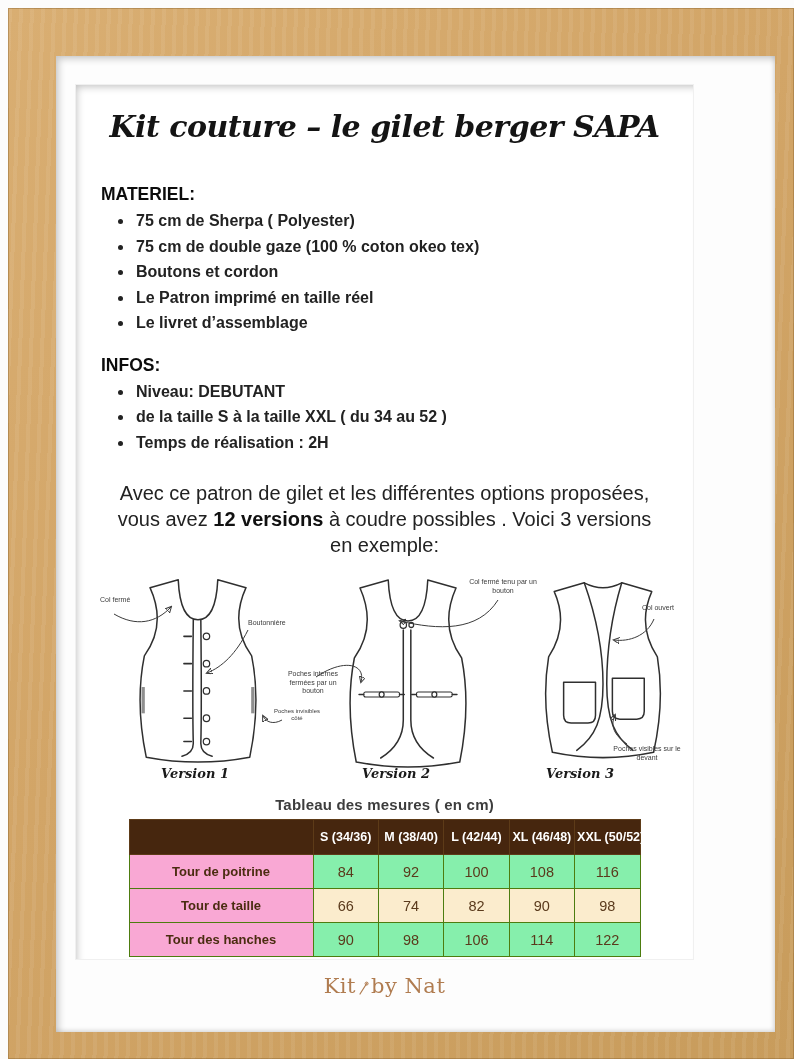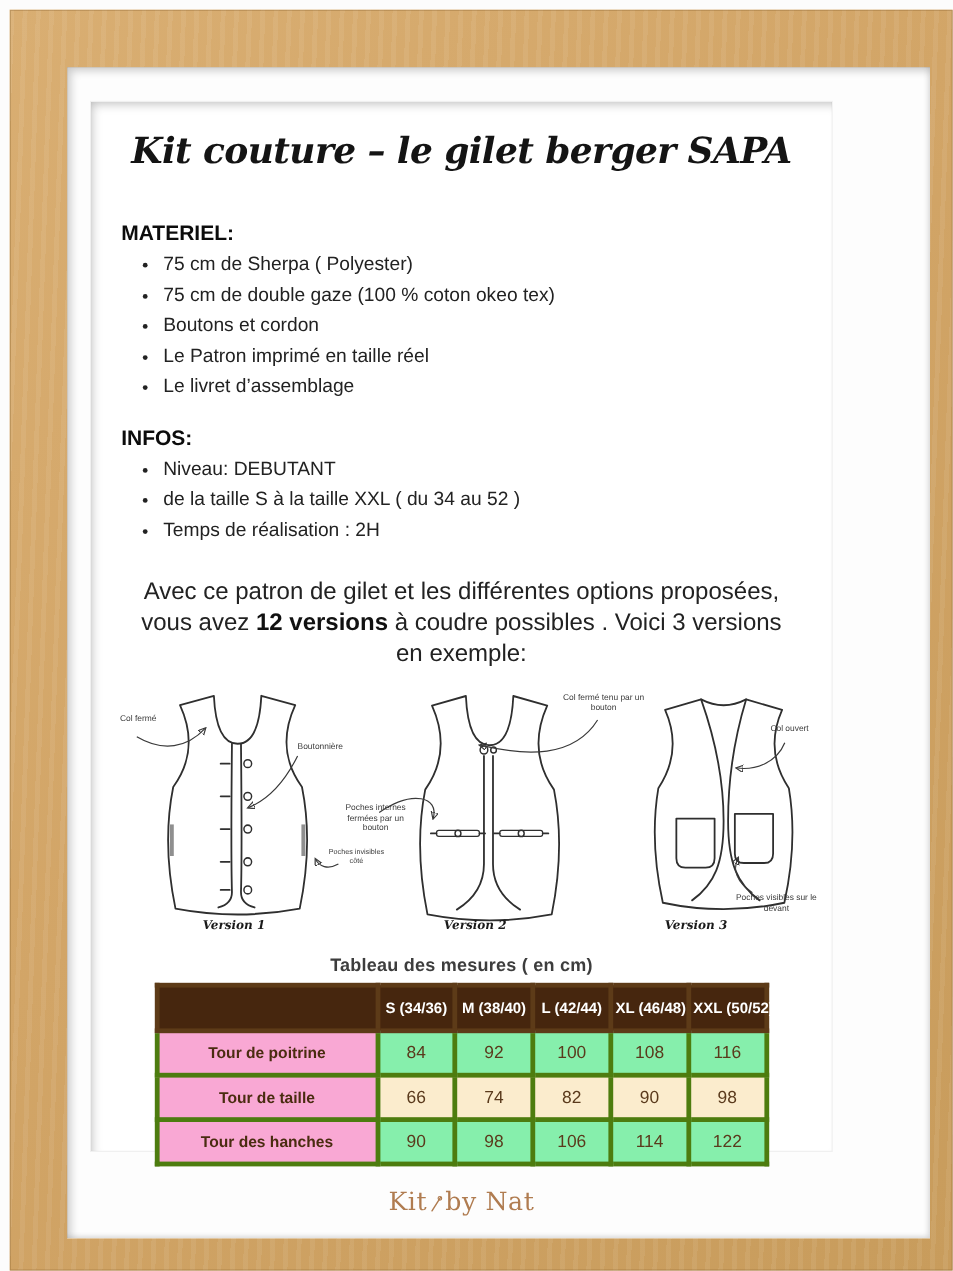--- a/index.html
+++ b/index.html
@@ -27,50 +27,50 @@
     box-shadow:0 0 0 1px rgba(0,0,0,.05), inset 4px 5px 9px -4px rgba(0,0,0,.28);
   }
   
   .title{
     margin:20px 10px 0;text-align:center;
     font-family:"DejaVu Serif", serif;font-style:italic;font-weight:bold;
     font-size:30px;line-height:44px;color:#141414;letter-spacing:-.5px;
   }
   .content{padding:0 25px;margin-top:34px;}
   .sec-h{font-size:17.5px;font-weight:bold;color:#0c0c0c;margin:18px 0 3px;line-height:22px;}
-  ul.blist{margin:0;padding-left:33px;}
+  ul.blist{margin:0;padding-left:33px;font-weight:bold;}
   ul.blist li{font-size:16px;line-height:25.5px;color:#222;padding-left:2px;}
   .intro{
     margin:25px auto 0;max-width:548px;text-align:center;
     font-size:20px;line-height:26px;color:#222;
   }
   .intro b{font-weight:bold;color:#111;}
   
   .diagrams{position:relative;height:212px;margin-top:16px;}
   .vest{position:absolute;}
   .vest path,.vest line{fill:none;stroke:#2f2f2f;stroke-width:1.6;stroke-linecap:round;stroke-linejoin:round;}
   .vest circle{fill:#fff;stroke:#2f2f2f;stroke-width:1.3;}
   .vest .pocketbar{fill:#8f8f8f;stroke:none;}
   .ann{position:absolute;font-size:7px;line-height:8.5px;color:#3a3a3a;}
   .ann.center{text-align:center;}
   .ann.tiny{font-size:6px;line-height:7px;}
   .arrows{position:absolute;left:0;top:0;pointer-events:none;}
   .arrows path{fill:none;stroke:#3a3a3a;stroke-width:1;}
   .vlabel{
     position:absolute;top:192px;width:130px;text-align:center;
     font-family:"DejaVu Serif", serif;font-style:italic;font-weight:bold;
-    font-size:10px;color:#1a1a1a;
+    font-size:13px;color:#1a1a1a;
   }
   
   .tbl-title{margin-top:10px;text-align:center;font-size:15px;font-weight:bold;color:#3d3d3d;letter-spacing:.2px;}
   table.measures{
     margin:6px auto 0;border-collapse:collapse;table-layout:fixed;width:512px;
     font-family:"Liberation Sans", sans-serif;
   }
-  table.measures th,table.measures td{border:4px solid #4d7c0f;padding:2px;text-align:center;}
+  table.measures th,table.measures td{border:1px solid #4d7c0f;padding:2px;text-align:center;}
   table.measures thead th{
     background:#46260e;color:#ffffff;font-size:12.5px;font-weight:bold;height:30px;
     border-color:#5d3b18;white-space:nowrap;
   }
   table.measures td.rowlabel{
     background:#f9a8d4;color:#4a2c10;font-size:13px;font-weight:bold;height:29px;
   }
   table.measures td.val{color:#5a3a1c;font-size:14.5px;height:29px;background:#86efac;}
   table.measures tr.alt td.val{background:#fbeccd;}
   

